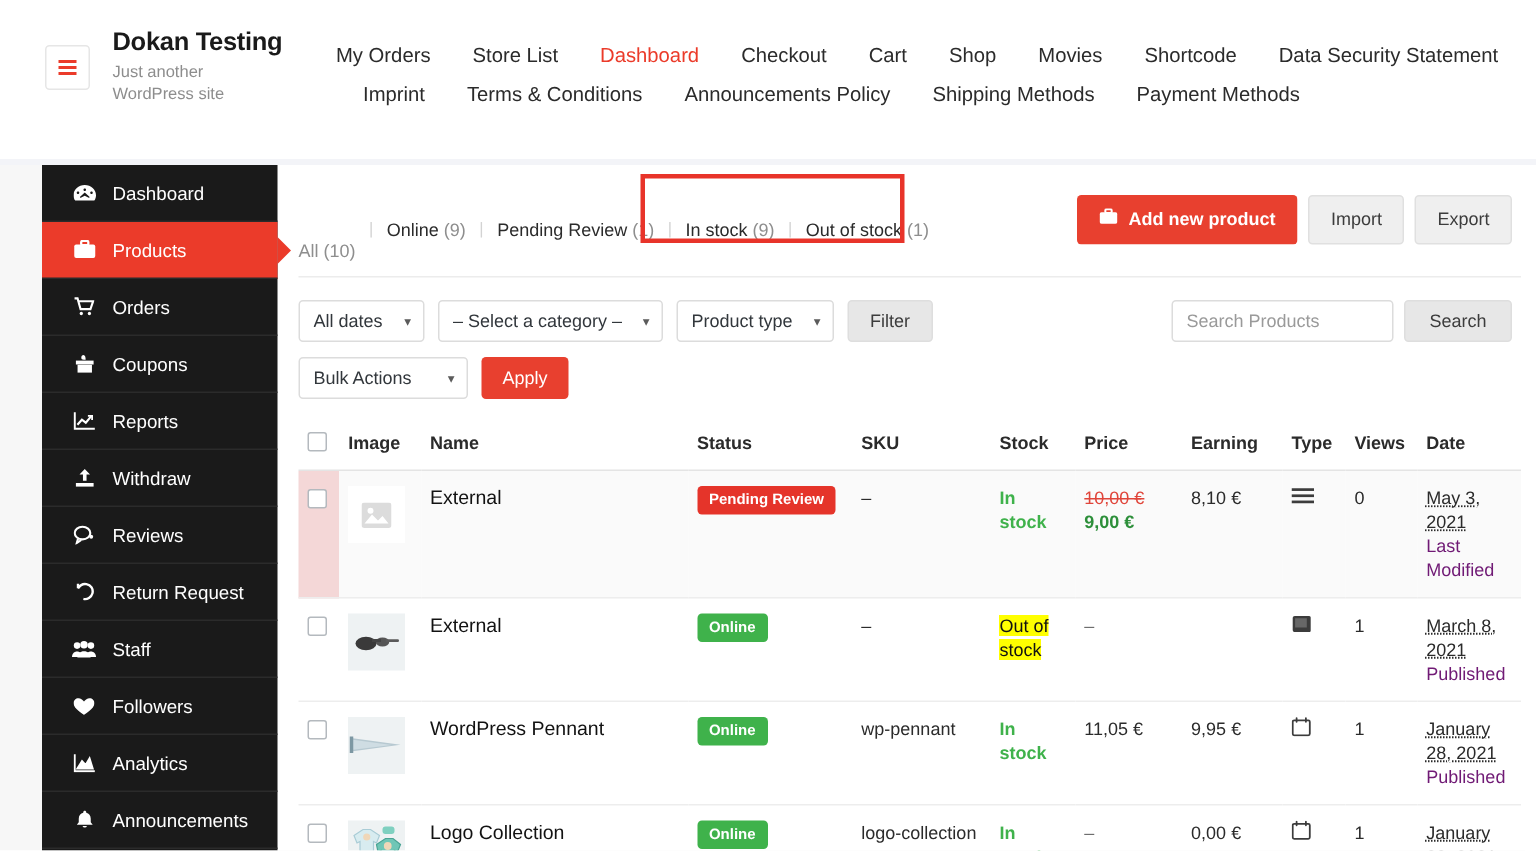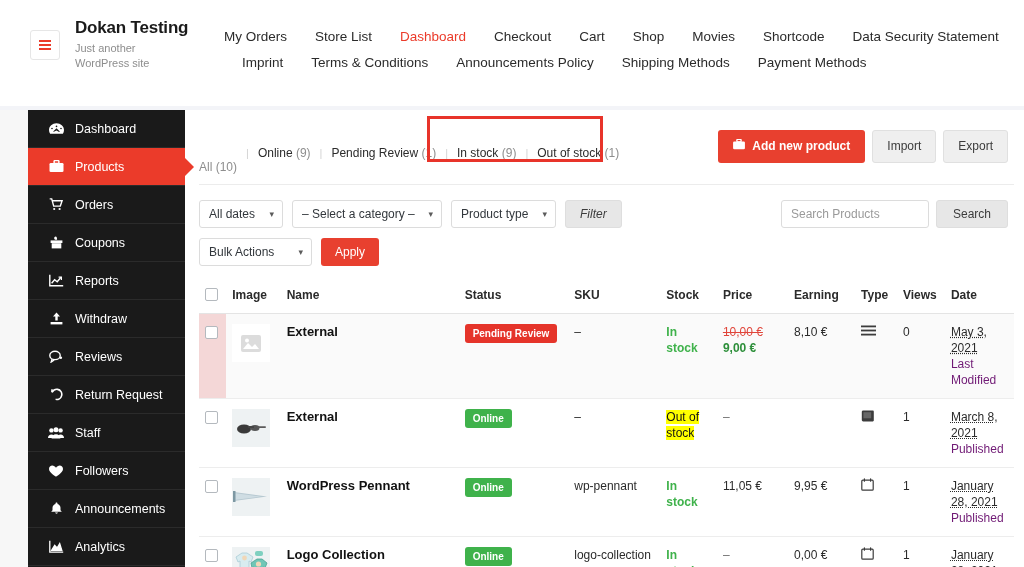--- a/index.html
+++ b/index.html
@@ -197,21 +197,21 @@
   .select-wrap { position: relative; display: inline-block; }
   .select-wrap .chev {
     position: absolute; right: 9px; top: 50%;
     transform: translateY(-50%);
     pointer-events: none;
     font-size: 9px; color: #5b5b5b;
   }
   .btn-filter {
     background: #e7e7e7; border: 1px solid #dedede;
     color: #3c3c3c; font-size: 12px;
-    padding: 6px 14px; border-radius: 3px; height: 28px; cursor: pointer; font-style: italic;
+    padding: 6px 14px; border-radius: 3px; height: 28px; cursor: pointer;
   }
   .btn-apply {
     background: #e8402f; color: #fff; font-size: 12px;
     padding: 6px 14px; border-radius: 3px; height: 28px;
     border: none; cursor: pointer;
   }
   .search-area { display: flex; align-items: center; gap: 7px; padding-right: 6px; }
   .search-input {
     border: 1px solid #dcdcdc; border-radius: 3px;
     height: 28px; width: 148px;
@@ -276,21 +276,21 @@
     cursor: pointer;
     margin-top: 2px;
   }
 
   .thumb {
     width: 38px; height: 38px;
     background: #eef2f3;
     display: flex; align-items: center; justify-content: center;
     overflow: hidden;
   }
-  .prod-name { font-weight: bold; font-size: 13px; color: #121212; }
+  .prod-name { font-weight: normal; font-size: 13px; color: #121212; }
 
   .badge {
     display: inline-block;
     font-size: 10px; font-weight: bold;
     color: #fff;
     padding: 3px 8px;
     border-radius: 3px;
     line-height: 13px;
     white-space: nowrap;
   }
@@ -447,35 +447,35 @@
       <div class="side-item">
         <span class="ico">
           <svg width="14" height="12" viewBox="0 0 14 12" fill="#fff">
             <path d="M7 11.6S0 7.6 0 3.9C0 1.9 1.5.5 3.3.5c1.5 0 2.7 1 3.7 2.2C8 1.5 9.2.5 10.7.5 12.5.5 14 1.9 14 3.9c0 3.7-7 7.7-7 7.7z"></path>
           </svg>
         </span>
         <span>Followers</span>
       </div>
       <div class="side-item">
         <span class="ico">
+          <svg width="15" height="13" viewBox="0 0 15 13" fill="none" stroke="#fff" stroke-width="1.3">
+            <path d="M0.8 0.8v11.4h13.4"></path>
+            <path d="M2.6 10.4l3.1-5 2.4 2.6 2.6-4.4 2.1 6.8z" fill="#fff" stroke="#fff"></path>
+          </svg>
+        </span>
+        <span>Analytics</span>
+      </div>
+      <div class="side-item">
+        <span class="ico">
           <svg width="13" height="13" viewBox="0 0 13 13" fill="#fff">
             <path d="M6.5 0.5c-.6 0-1 .4-1 1v.4C3.7 2.3 2.5 3.9 2.5 5.8v2.4L1.2 9.8h10.6L10.5 8.2V5.8c0-1.9-1.2-3.5-3-3.9v-.4c0-.6-.4-1-1-1z"></path>
             <path d="M5 10.6a1.6 1.6 0 0 0 3 0z"></path>
           </svg>
         </span>
         <span>Announcements</span>
-      </div>
-      <div class="side-item">
-        <span class="ico">
-          <svg width="15" height="13" viewBox="0 0 15 13" fill="none" stroke="#fff" stroke-width="1.3">
-            <path d="M0.8 0.8v11.4h13.4"></path>
-            <path d="M2.6 10.4l3.1-5 2.4 2.6 2.6-4.4 2.1 6.8z" fill="#fff" stroke="#fff"></path>
-          </svg>
-        </span>
-        <span>Analytics</span>
       </div>
       <div class="side-item"></div>
     </div>
 
   <div class="main">
     <div class="main-inner">
 
       <div class="tabs-row">
         <div class="tabs" id="tabs">
             <span class="tab-link muted"><span>All</span><span class="tab-count"> (10)</span></span>

